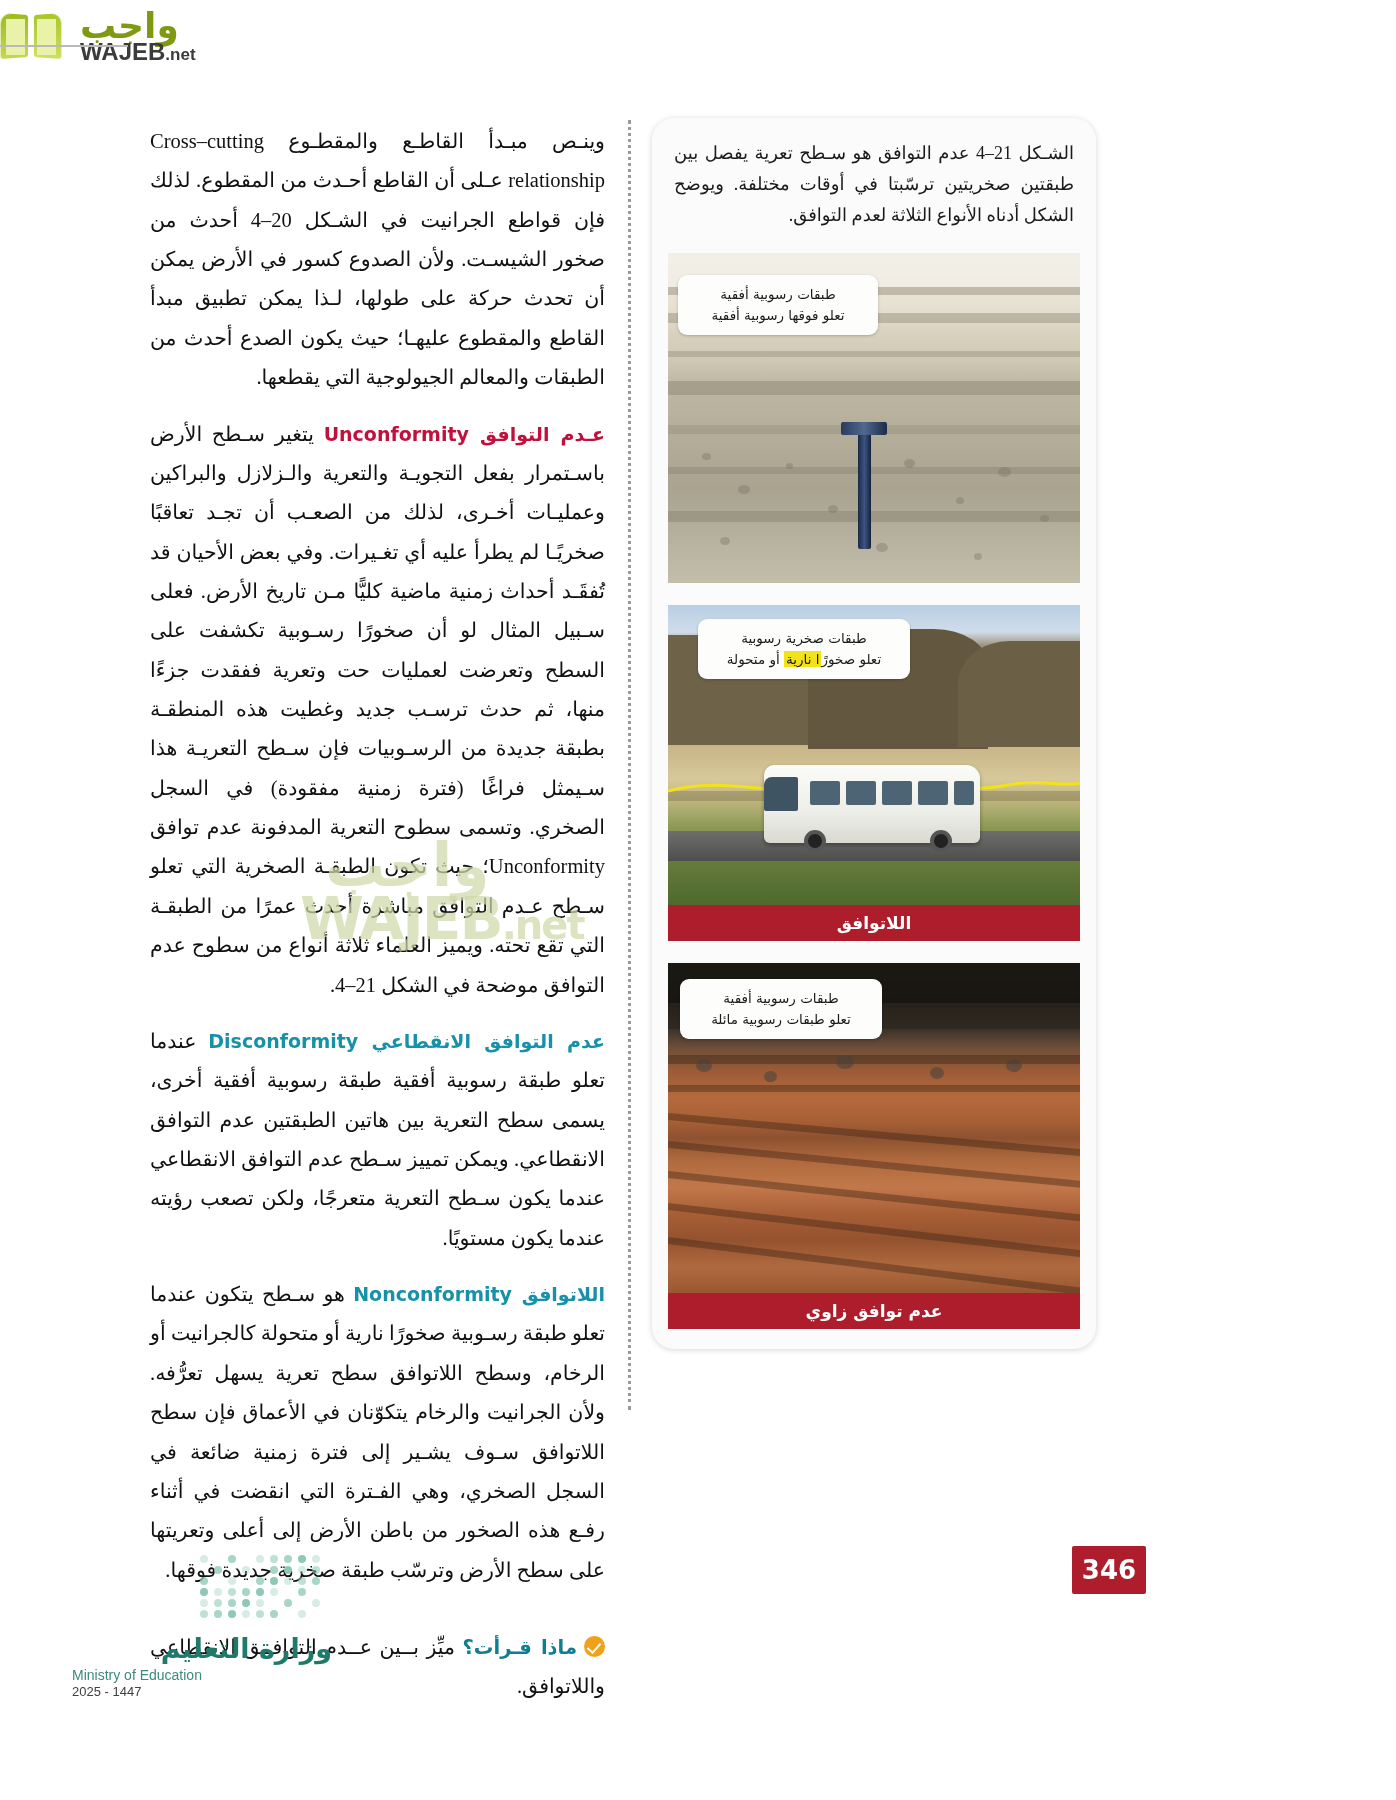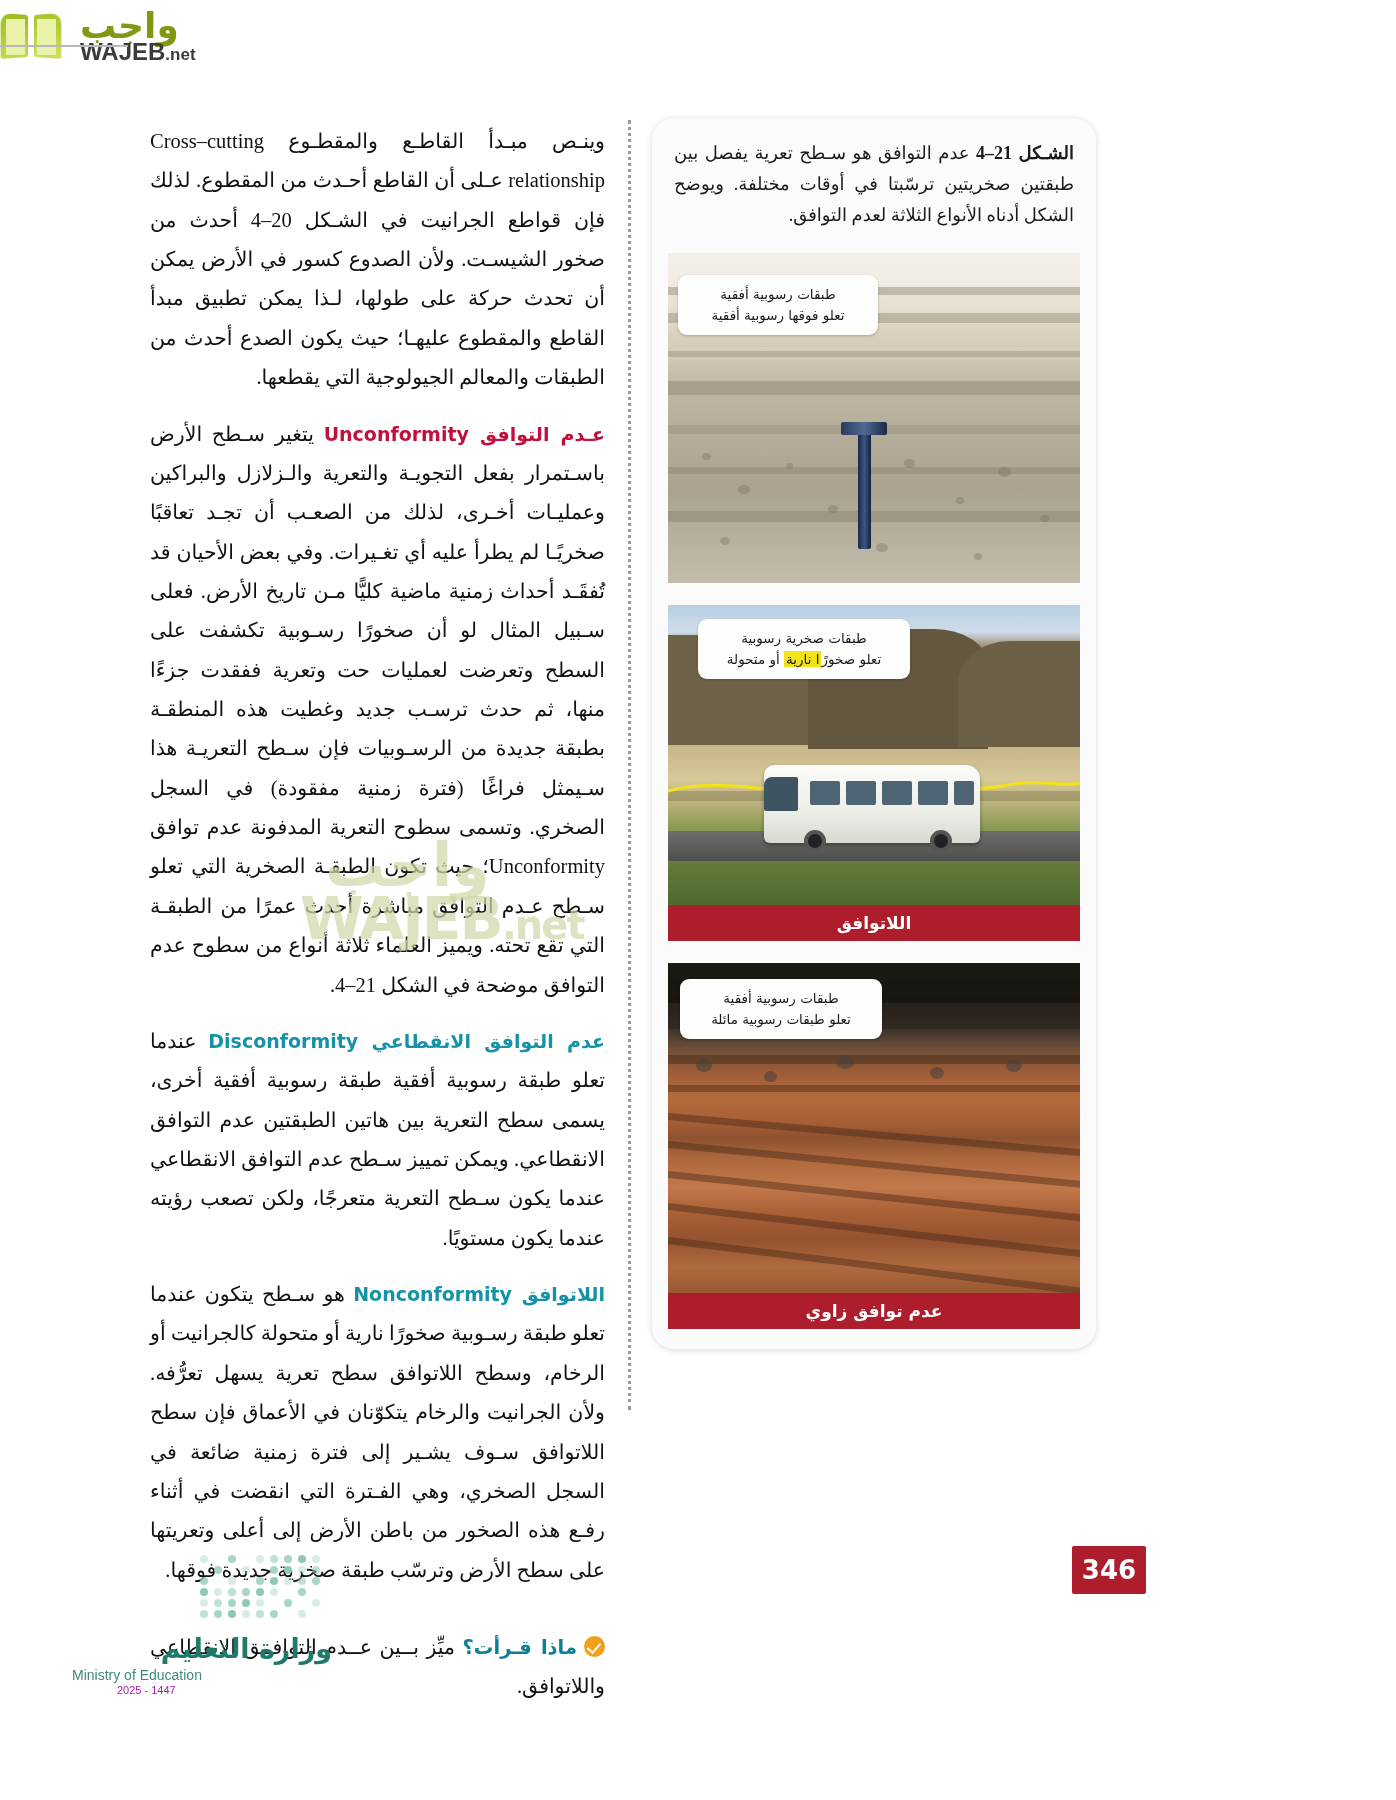--- a/index.html
+++ b/index.html
@@ -137,21 +137,21 @@
     background: #fbfbfb;
     border-radius: 22px;
     box-shadow: 0 1px 6px rgba(0,0,0,.16);
     padding: 18px 16px 20px 16px;
   }
   #fig-caption {
     direction: rtl; text-align: justify; text-align-last: right;
     font-size: 18px; line-height: 1.72; color: #1a1a1a;
     padding: 2px 6px 0 6px;
   }
-  #fig-caption .fig-num { font-weight: bold; }
+  #fig-caption .fig-num { font-weight: normal; }
 
   .photo-block { margin-top: 22px; position: relative; }
   .photo {
     position: relative; width: 412px; height: 330px;
     overflow: hidden;
   }
   .photo.short { height: 300px; }
 
   
   .callout {
@@ -271,21 +271,21 @@
     font-family: "DejaVu Sans", sans-serif;
     font-size: 27px; font-weight: bold; color: #1f7a6a;
     direction: rtl; margin-top: 8px;
   }
   #moe-en {
     font-family: "Liberation Sans", sans-serif;
     font-size: 14px; color: #3e8a7c; direction: ltr; margin-top: 3px;
   }
   #moe-year {
     font-family: "Liberation Sans", sans-serif;
-    font-size: 11px; color: #a21caf; direction: ltr; margin-top: 1px; margin-left: 45px;
+    font-size: 13px; color: #404040; direction: ltr; margin-top: 1px;
   }
 
   #page-number-box {
     position: absolute; left: 1072px; top: 1546px;
     width: 74px; height: 48px;
     background: #ad1d2b; color: #fff;
     display: flex; align-items: center; justify-content: center;
     font-family: "DejaVu Sans", sans-serif;
     font-weight: bold; font-size: 26px;
     border-radius: 2px;

